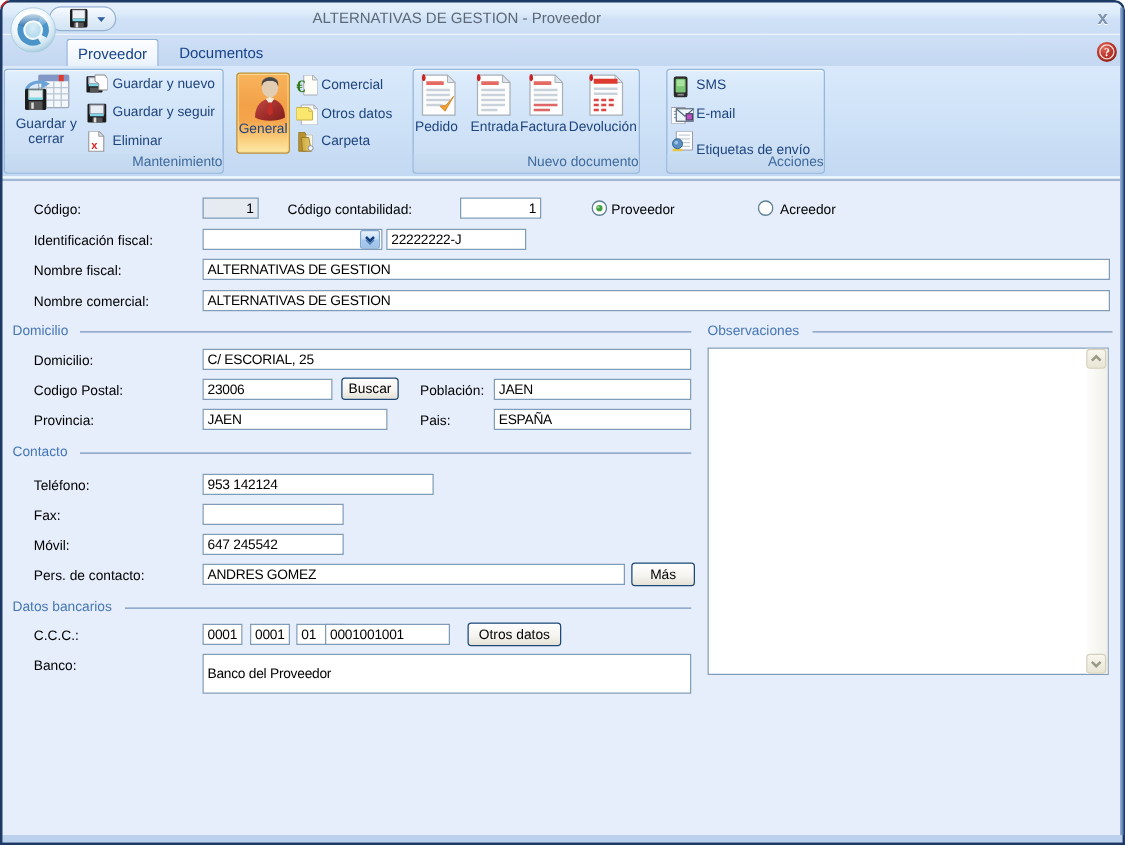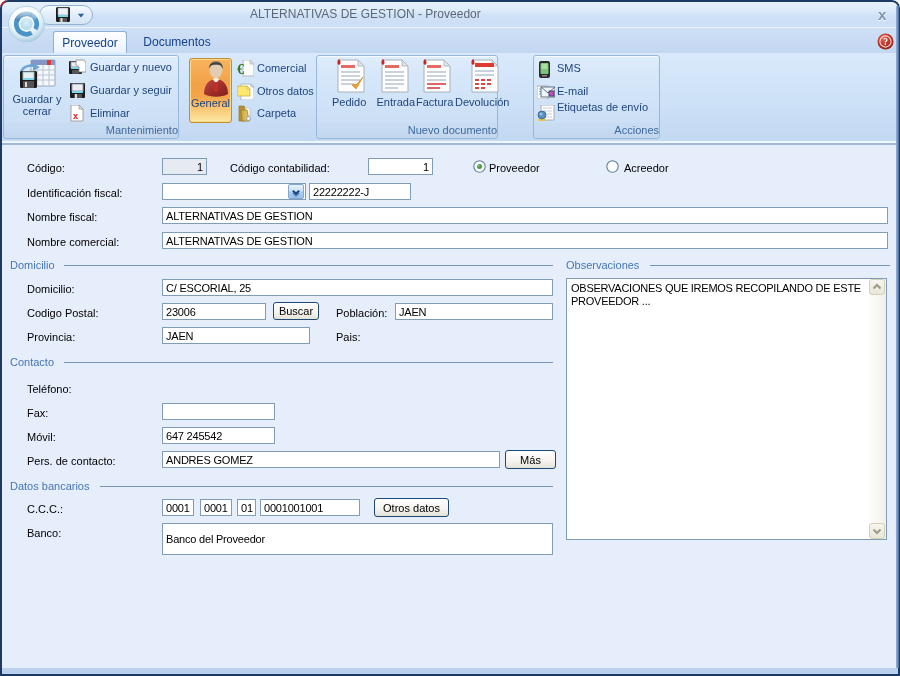--- a/index.html
+++ b/index.html
@@ -88,21 +88,21 @@
         </radialGradient>
       </defs>
  <circle cx="8.5" cy="8.5" r="8" fill="url(#hg)"></circle>
  <circle cx="8.5" cy="8.5" r="5.6" fill="none" stroke="#ffffff" stroke-opacity=".8" stroke-width="1.1"></circle>
  <text x="8.5" y="12" font-size="9.5" font-weight="bold" fill="#fff" text-anchor="middle" font-family="Liberation Serif">?</text>
 </svg>
 
 <div class="abs grp" style="left:3px;width:176px">
       <div class="grplbl">Mantenimiento</div>
     </div>
-<div class="abs grp" style="left:316px;width:182px">
+<div class="abs grp" style="left:330px;width:182px">
       <div class="grplbl">Nuevo documento</div>
     </div>
 <div class="abs grp" style="left:533px;width:127px">
       <div class="grplbl">Acciones</div>
     </div>
 
 <svg class="abs" style="left:19px;top:58px" width="38" height="38" viewBox="0 0 38 38">
  <rect x="12" y="2" width="24" height="26" rx="1" fill="#f4f7fb" stroke="#9aa7b8"></rect>
  <rect x="12" y="2" width="24" height="5" fill="#8297c8"></rect>
  <rect x="28" y="2" width="4" height="5" fill="#e23b2e"></rect>
@@ -279,21 +279,21 @@
  <g stroke="#c3cdd8" stroke-width="1">
         <line x1="6" y1="3" x2="15" y2="3"></line>
         <line x1="6" y1="6" x2="15" y2="6"></line>
         <line x1="6" y1="9" x2="15" y2="9"></line>
         <line x1="6" y1="12" x2="15" y2="12"></line>
       </g>
  <path d="M1 14 L9 14 L9 16 L1 16 Z" fill="#e8c84a"></path>
  <circle cx="5" cy="10" r="4" fill="#5a8fc0" stroke="#2a5a8a" stroke-width=".7"></circle>
  <circle cx="4" cy="9" r="1.5" fill="#9cc4e4"></circle>
 </svg>
-<div class="rtx" style="left:557px;top:101px">Etiquetas de envío</div>
+<div class="rtx" style="left:557px;top:114px">Etiquetas de envío</div>
 
 <div class="abs lbl" style="left:27px;top:162px">Código:</div>
 <div class="abs tb ro" style="left:162px;top:158px;width:45px;height:17px">1</div>
 <div class="abs lbl" style="left:230px;top:162px">Código contabilidad:</div>
 <div class="abs tb" style="left:368px;top:158px;width:65px;height:17px;justify-content:flex-end">1</div>
 <svg class="abs" style="left:473px;top:160px" width="13" height="13" viewBox="0 0 13 13">
  <circle cx="6.5" cy="6.5" r="5.7" fill="#fdfdfd" stroke="#5f8095" stroke-width="1.1"></circle>
  <circle cx="6.5" cy="6.5" r="2.5" fill="#3da03d"></circle>
  <circle cx="5.7" cy="5.7" r="1" fill="#8fd08f"></circle>
 </svg>
@@ -302,62 +302,62 @@
  <circle cx="6.5" cy="6.5" r="5.7" fill="#fdfdfd" stroke="#5f8095" stroke-width="1.1"></circle>
 </svg>
 <div class="abs lbl" style="left:624px;top:162px">Acreedor</div>
 <div class="abs lbl" style="left:27px;top:187px">Identificación fiscal:</div>
 <div class="abs tb" style="left:162px;top:183px;width:144px;height:17px"></div>
 <div class="abs" style="left:288px;top:184px;width:16px;height:15px;background:linear-gradient(180deg,#e9f3fd 0%,#cbe0f6 45%,#aacbee 55%,#9cc2ea 100%);border:1px solid #82a7d0;border-radius:2px">
 <svg width="14" height="13" viewBox="0 0 14 13">
         <path d="M3.8 4.6 L7 7.8 L10.2 4.6" fill="none" stroke="#16437f" stroke-width="2"></path>
         <path d="M3.8 7 L7 10.2 L10.2 7" fill="none" stroke="#16437f" stroke-width="1.2" opacity=".55"></path>
       </svg></div>
-<div class="abs tb" style="left:309px;top:183px;width:102px;height:17px">22222222-J</div>
+<div class="abs tb" style="left:309px;top:183px;width:112px;height:17px">22222222-J</div>
 <div class="abs lbl" style="left:27px;top:211px">Nombre fiscal:</div>
 <div class="abs tb" style="left:162px;top:207px;width:726px;height:17px">ALTERNATIVAS DE GESTION</div>
 <div class="abs lbl" style="left:27px;top:236px">Nombre comercial:</div>
 <div class="abs tb" style="left:162px;top:232px;width:726px;height:17px">ALTERNATIVAS DE GESTION</div>
 <div class="abs sec" style="left:10px;top:259px">Domicilio</div>
 <div class="abs secline" style="left:64px;top:265px;width:489px"></div>
 <div class="abs lbl" style="left:27px;top:283px">Domicilio:</div>
 <div class="abs tb" style="left:162px;top:279px;width:391px;height:17px">C/ ESCORIAL, 25</div>
 <div class="abs lbl" style="left:27px;top:307px">Codigo Postal:</div>
 <div class="abs tb" style="left:162px;top:303px;width:104px;height:17px">23006</div>
 <div class="abs xpbtn" style="left:273px;top:302px;width:46px;height:18px;line-height:17px">Buscar</div>
 <div class="abs lbl" style="left:336px;top:307px">Población:</div>
 <div class="abs tb" style="left:395px;top:303px;width:158px;height:17px">JAEN</div>
 <div class="abs lbl" style="left:27px;top:331px">Provincia:</div>
 <div class="abs tb" style="left:162px;top:327px;width:148px;height:17px">JAEN</div>
 <div class="abs lbl" style="left:336px;top:331px">Pais:</div>
+<div class="abs tb" style="left:395px;top:327px;width:158px;height:17px">ESPAÑA</div>
 <div class="abs sec" style="left:10px;top:356px">Contacto</div>
 <div class="abs secline" style="left:64px;top:362px;width:489px"></div>
 <div class="abs lbl" style="left:27px;top:383px">Teléfono:</div>
+<div class="abs tb" style="left:162px;top:379px;width:185px;height:17px">953 142124</div>
 <div class="abs lbl" style="left:27px;top:407px">Fax:</div>
 <div class="abs tb" style="left:162px;top:403px;width:113px;height:17px"></div>
 <div class="abs lbl" style="left:27px;top:431px">Móvil:</div>
 <div class="abs tb" style="left:162px;top:427px;width:113px;height:17px">647 245542</div>
 <div class="abs lbl" style="left:27px;top:455px">Pers. de contacto:</div>
 <div class="abs tb" style="left:162px;top:451px;width:338px;height:17px">ANDRES GOMEZ</div>
 <div class="abs xpbtn" style="left:505px;top:450px;width:51px;height:19px;line-height:18px">Más</div>
 <div class="abs sec" style="left:10px;top:480px">Datos bancarios</div>
 <div class="abs secline" style="left:100px;top:486px;width:453px"></div>
 <div class="abs lbl" style="left:27px;top:503px">C.C.C.:</div>
 <div class="abs tb" style="left:162px;top:499px;width:32px;height:17px">0001</div>
 <div class="abs tb" style="left:200px;top:499px;width:32px;height:17px">0001</div>
-<div class="abs tb" style="left:237px;top:499px;width:19px;height:17px">01</div>
+<div class="abs tb" style="left:237px;top:499px;width:38px;height:17px">01</div>
 <div class="abs tb" style="left:260px;top:499px;width:100px;height:17px">0001001001</div>
 <div class="abs xpbtn" style="left:374px;top:498px;width:75px;height:19px;line-height:18px">Otros datos</div>
 <div class="abs lbl" style="left:27px;top:527px">Banco:</div>
 <div class="abs tb" style="left:162px;top:523px;width:391px;height:32px">Banco del Proveedor</div>
 <div class="abs sec" style="left:566px;top:259px">Observaciones</div>
 <div class="abs secline" style="left:650px;top:265px;width:240px"></div>
 <div class="abs" style="left:566px;top:278px;width:321px;height:262px;border:1px solid #7f9db9;background:#fff">
- <div style="position:absolute;left:4px;top:3px;font-size:11px;letter-spacing:-0.25px;color:#000;white-space:pre;line-height:13px">OBSERVACIONES QUE IREMOS RECOPILANDO DE ESTE
-PROVEEDOR ...</div>
  <div style="position:absolute;right:0;top:0;width:17px;height:100%;background:linear-gradient(90deg,#fdfdfb,#f1f0ea)">
   <div style="position:absolute;left:0;top:0;width:16px;height:16px;background:linear-gradient(180deg,#f8f6ee,#e9e6d6);border:1px solid #d4d0bc;border-radius:3px"><svg width="14" height="14" viewBox="0 0 14 14">
             <path d="M3.5 8.5 L7 5 L10.5 8.5" fill="none" stroke="#9a9a88" stroke-width="2"></path>
           </svg></div>
   <div style="position:absolute;left:0;bottom:0;width:16px;height:16px;background:linear-gradient(180deg,#f8f6ee,#e9e6d6);border:1px solid #d4d0bc;border-radius:3px"><svg width="14" height="14" viewBox="0 0 14 14">
             <path d="M3.5 5.5 L7 9 L10.5 5.5" fill="none" stroke="#9a9a88" stroke-width="2"></path>
           </svg></div>
  </div>
 </div>
 <div class="abs" id="bstrip"></div>

